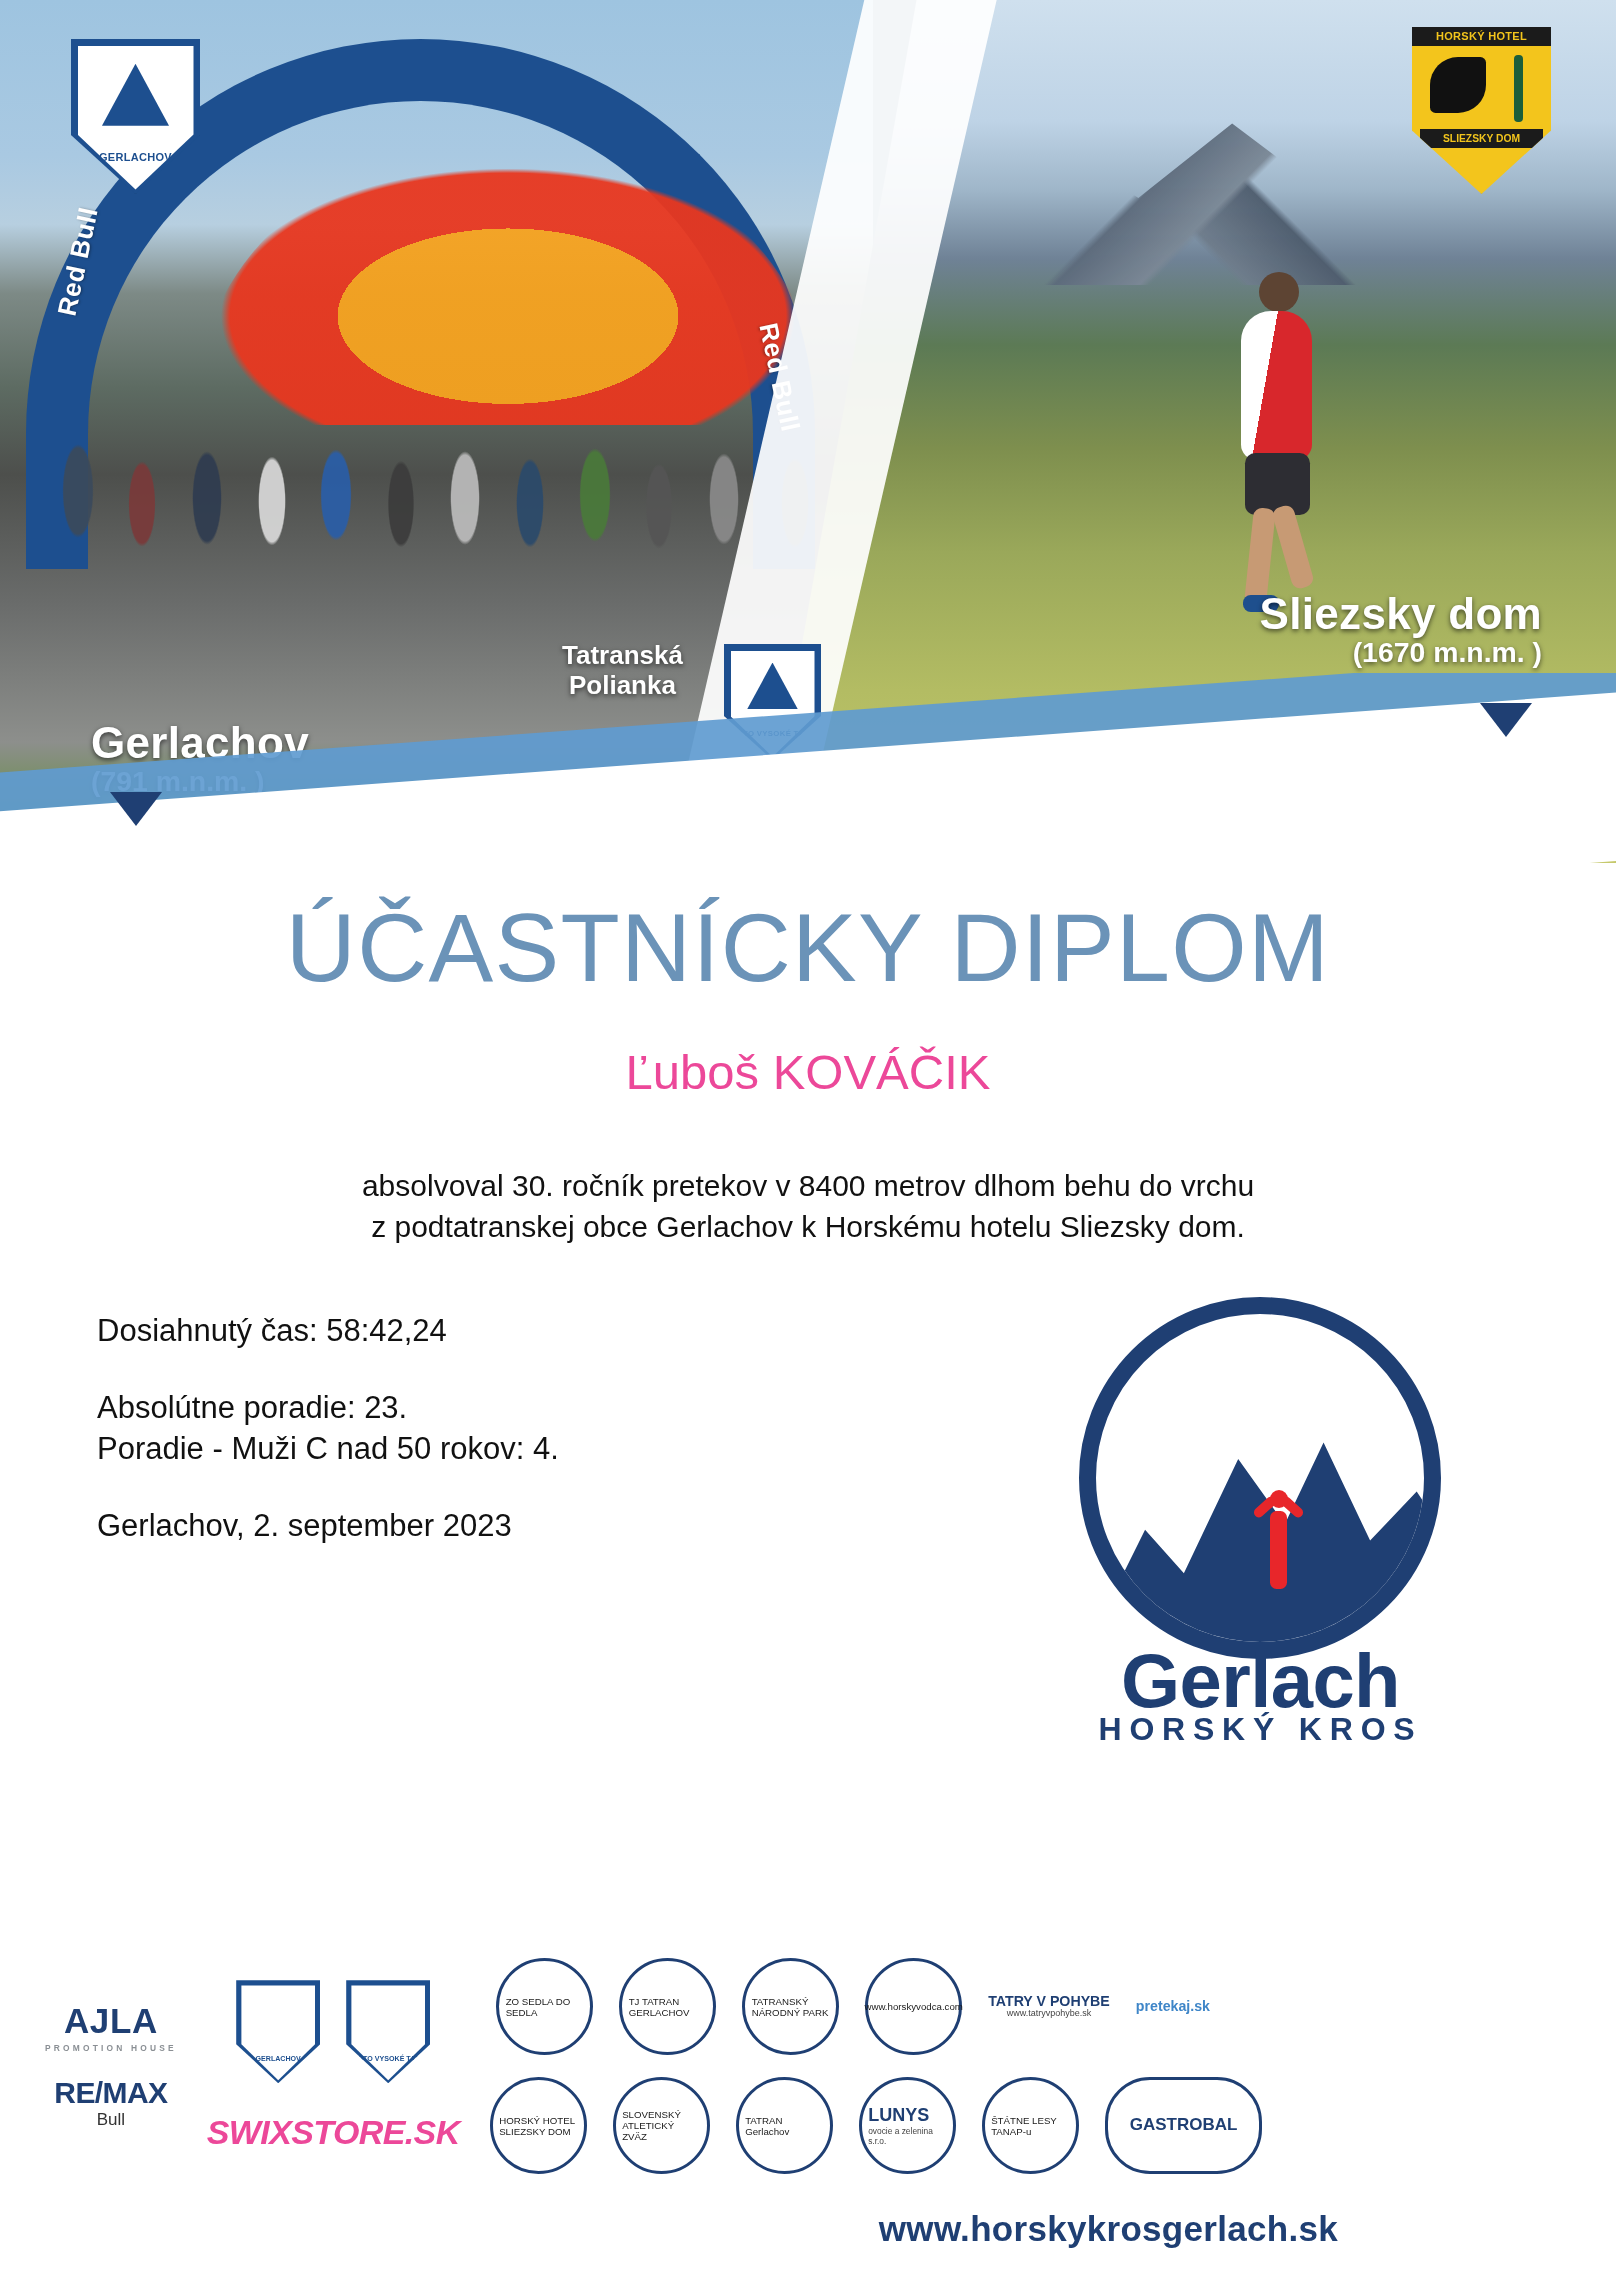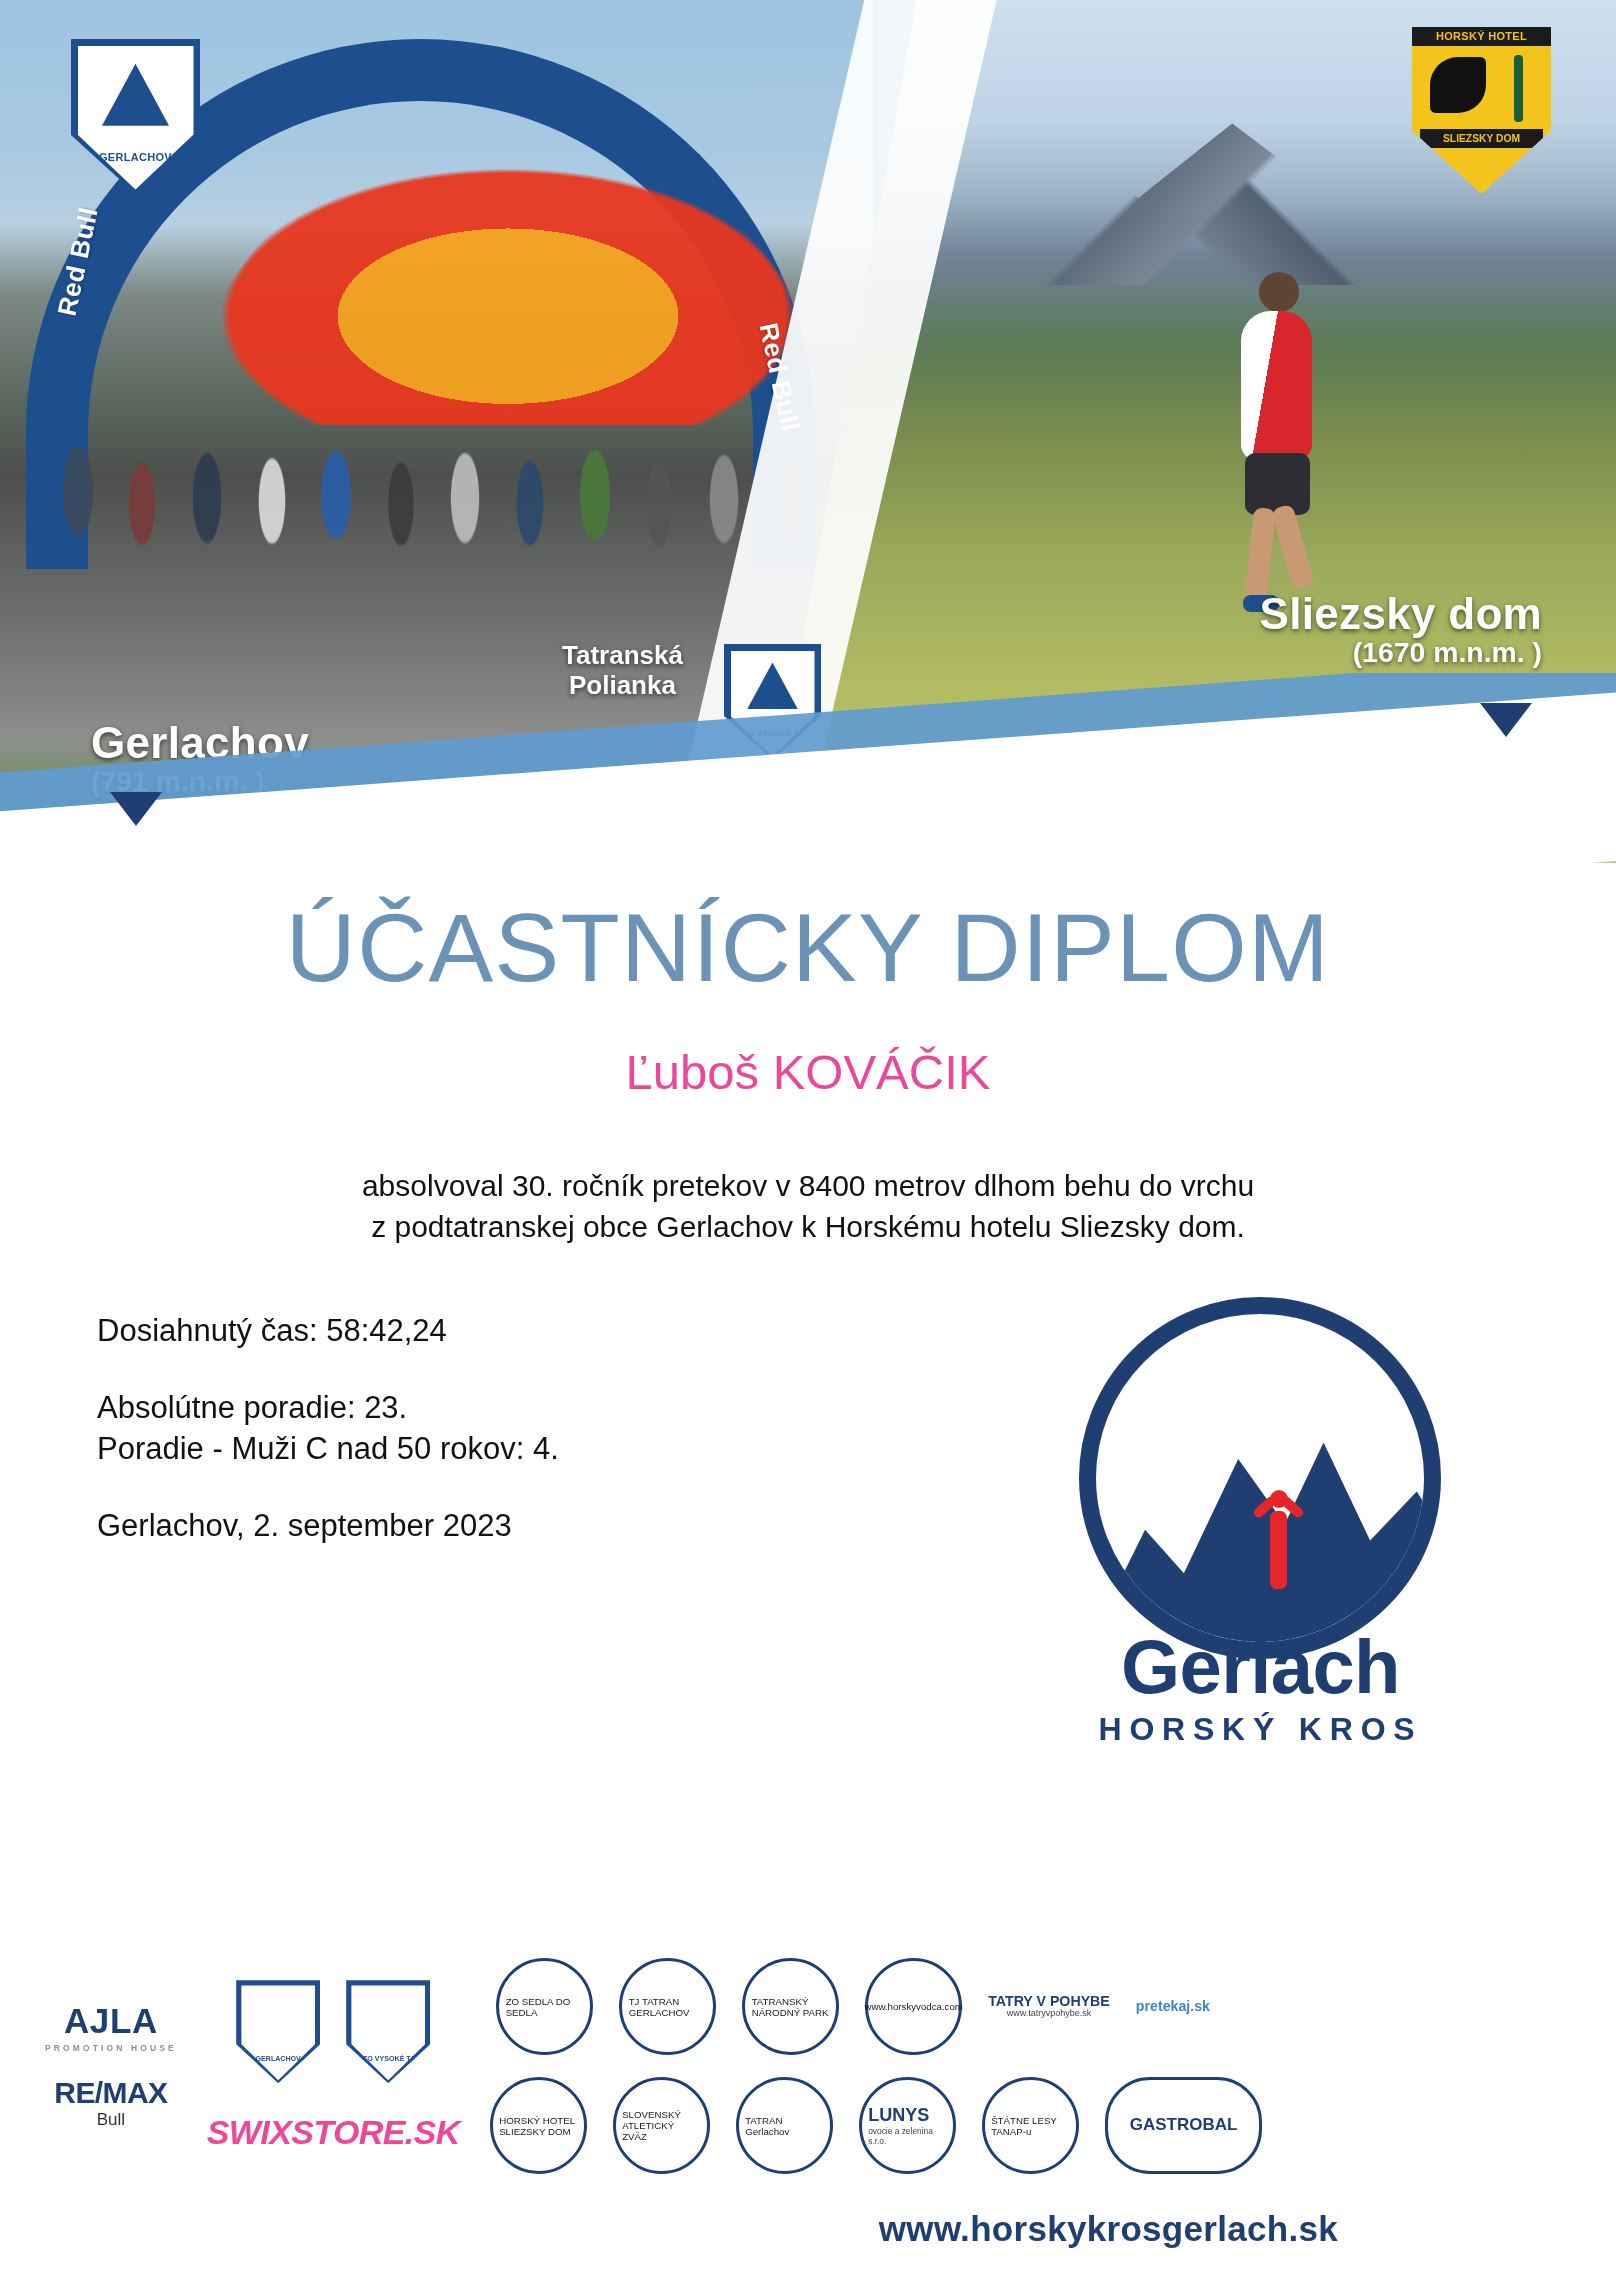--- a/index.html
+++ b/index.html
@@ -308,21 +308,21 @@
   }
   .logo-figure .armL {
     position: absolute; left: -3.9px; top: 18px; width: 26px; height: 10.3px;
     background: #e8262a; border-radius: 5.2px; transform: rotate(-42deg);
   }
   .logo-figure .armR {
     position: absolute; left: 23px; top: 18px; width: 26px; height: 10.3px;
     background: #e8262a; border-radius: 5.2px; transform: rotate(42deg);
   }
   .logo-word {
-    position: absolute; left: 0; top: 326px;
+    position: absolute; left: 0; top: 340px;
     width: 453px; text-align: center;
     font-size: 76px; font-weight: 700; color: #1f3f73;
     letter-spacing: -0.6px;
   }
   .logo-sub {
     position: absolute; left: 0; top: 414px;
     width: 453px; text-align: center;
     font-size: 32px; font-weight: 700; color: #1f3f73;
     letter-spacing: 7.8px;
   }

